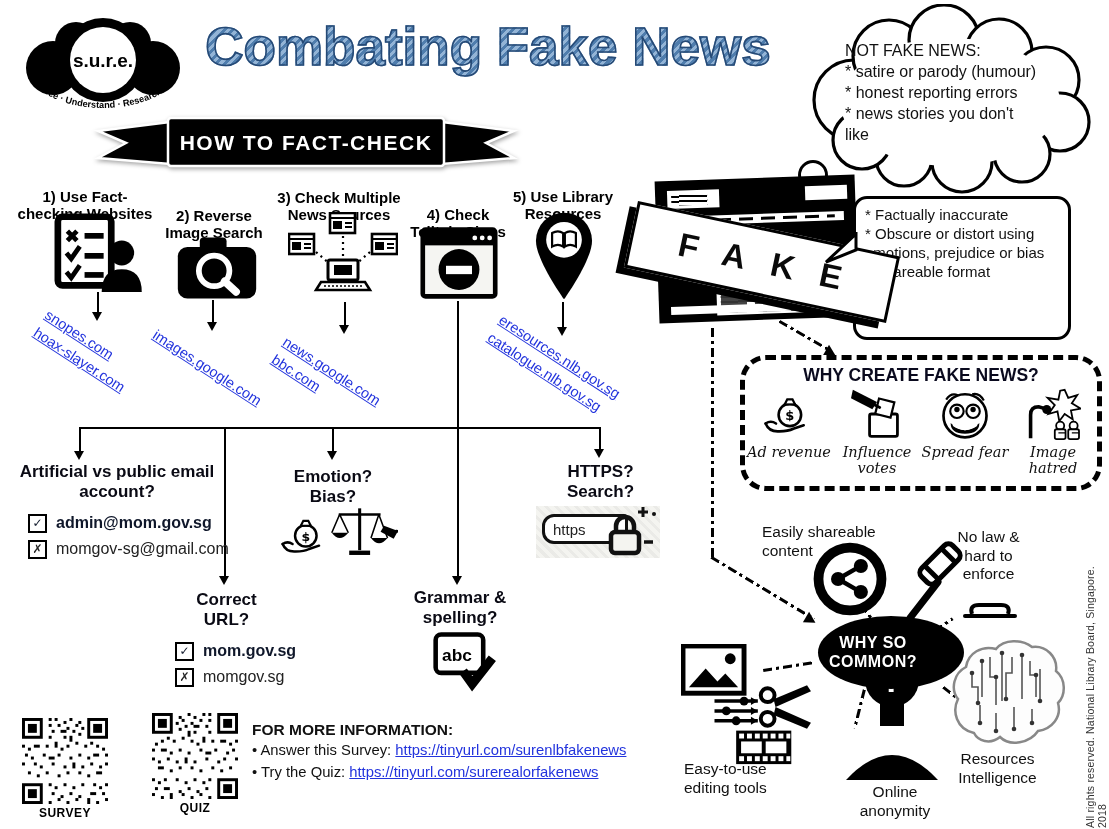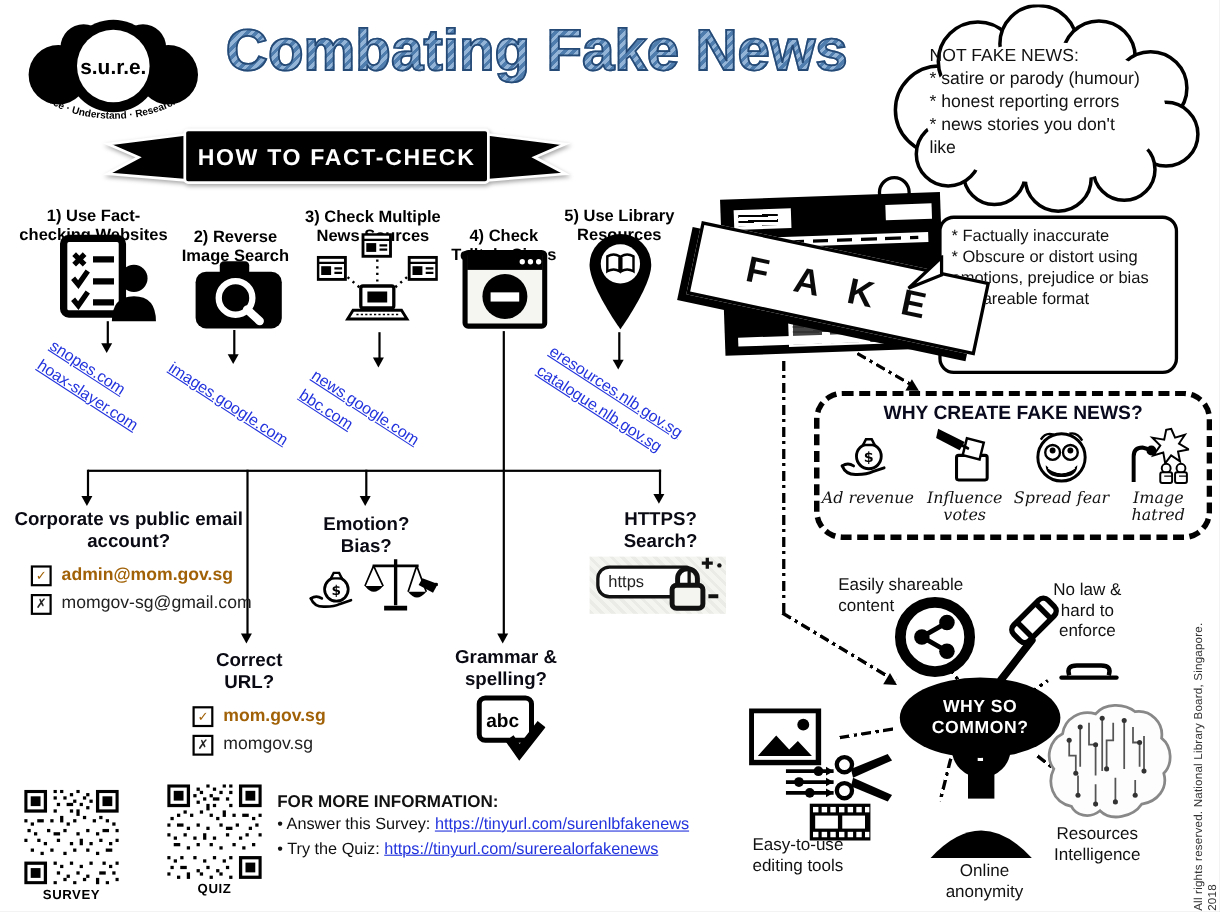--- a/index.html
+++ b/index.html
@@ -30,21 +30,21 @@
   .dashdot-v{width:3px;background:repeating-linear-gradient(to bottom,#000 0 9px,transparent 9px 13px,#000 13px 16px,transparent 16px 20px);}
   .dashdot-h{height:3px;background:repeating-linear-gradient(to right,#000 0 9px,transparent 9px 13px,#000 13px 16px,transparent 16px 20px);transform-origin:left top;}
   .dd-head{width:0;height:0;border-top:6px solid transparent;border-bottom:6px solid transparent;border-left:11px solid #000;transform-origin:left center;}
   
   .q{font-weight:bold;font-size:17px;line-height:1.15;text-align:center;color:#0a0a14;}
   .chk-row{display:flex;align-items:center;font-size:16px;height:26px;}
   .cbx{display:inline-flex;align-items:center;justify-content:center;width:15px;height:15px;border:2px solid #000;
        margin-right:9px;font-family:"DejaVu Sans",sans-serif;font-size:12px;font-weight:bold;line-height:1;}
   .cbx-check::before{content:"✓";}
   .cbx-x::before{content:"✗";}
-  .good{font-weight:bold;color:#a16207;}
+  .good{font-weight:bold;color:#0f172a;}
   .bad{color:#222;}
   
   .cloud-text{font-size:16px;line-height:1.32;color:#111;}
   .thought-c{border:3px solid #000;background:#fff;border-radius:50%;}
   
   .fake-panel{left:657px;top:178px;width:200px;height:142px;background:#000;transform:rotate(-2deg);z-index:1;}
   .fp-logo{position:absolute;left:12px;top:10px;width:52px;height:18px;background:#fff;
            background-image:repeating-linear-gradient(0deg,transparent 0 3px,#000 3px 5px);background-size:70% 60%;background-position:4px 4px;background-repeat:no-repeat;}
   .fp-nav{position:absolute;left:12px;top:36px;width:176px;height:9px;background:#fff;
           background-image:repeating-linear-gradient(90deg,#000 0 14px,transparent 14px 22px);background-size:92% 3px;background-position:5px 3px;background-repeat:no-repeat;}
@@ -67,21 +67,21 @@
   .reasons{display:flex;justify-content:space-around;margin-top:2px;}
   .reason{width:25%;text-align:center;}
   .reason-label{font-family:"DejaVu Serif",serif;font-style:italic;font-size:14.5px;line-height:1.08;color:#111;margin-top:1px;}
   
   .https-wrap{left:536px;top:506px;width:124px;height:52px;background:#f4f4f0;
               background-image:repeating-linear-gradient(45deg,rgba(0,0,0,.04) 0 3px,transparent 3px 7px);}
   .https-bar{position:absolute;left:6px;top:8px;width:72px;height:24px;border:3px solid #111;border-radius:12px 4px 4px 12px;
              background:#fff;font-size:15px;color:#222;display:flex;align-items:center;padding-left:8px;}
   
   .ellipse{left:818px;top:616px;width:146px;height:73px;background:#000;border-radius:50%;
-           display:flex;align-items:center;justify-content:center;text-align:center;
+           display:flex;align-items:center;justify-content:flex-start;text-align:center;
            color:#fff;font-size:16px;font-weight:900;line-height:1.15;letter-spacing:.5px;z-index:2;}
   .factor{font-size:15.5px;line-height:1.2;color:#111;}
   
   .qr-label{font-size:12px;font-weight:bold;text-align:center;letter-spacing:.5px;}
   .info-title{font-size:15.5px;font-weight:bold;color:#111;}
   .info-line{font-size:14.8px;line-height:1.52;color:#111;}
   .copyright{right:1px;top:540px;height:288px;writing-mode:vertical-rl;transform:rotate(180deg);
              font-size:10.5px;color:#333;letter-spacing:.2px;}
 </style>
 </head>
@@ -323,21 +323,21 @@
   <div class="abs arr" style="left:74px;top:451px"></div>
   <div class="abs line-v" style="left:332px;top:427px;height:26px"></div>
   <div class="abs arr" style="left:327px;top:451px"></div>
   <div class="abs line-v" style="left:599px;top:427px;height:24px"></div>
   <div class="abs arr" style="left:594px;top:449px"></div>
   <div class="abs line-v" style="left:224px;top:427px;height:151px"></div>
   <div class="abs arr" style="left:219px;top:576px"></div>
   <div class="abs line-v" style="left:457px;top:301px;height:277px"></div>
   <div class="abs arr" style="left:452px;top:576px"></div>
 
-  <div class="abs q" style="left:3px;top:462px;width:228px">Corporate vs public email account?</div>
+  <div class="abs q" style="left:3px;top:462px;width:228px">Artificial vs public email account?</div>
   <div class="abs" style="left:28px;top:510px">
     <div class="chk-row good">
         <span class="cbx cbx-check"></span>
         <span>admin@mom.gov.sg</span>
       </div>
     <div class="chk-row bad">
         <span class="cbx cbx-x"></span>
         <span>momgov-sg@gmail.com</span>
       </div>
   </div>

